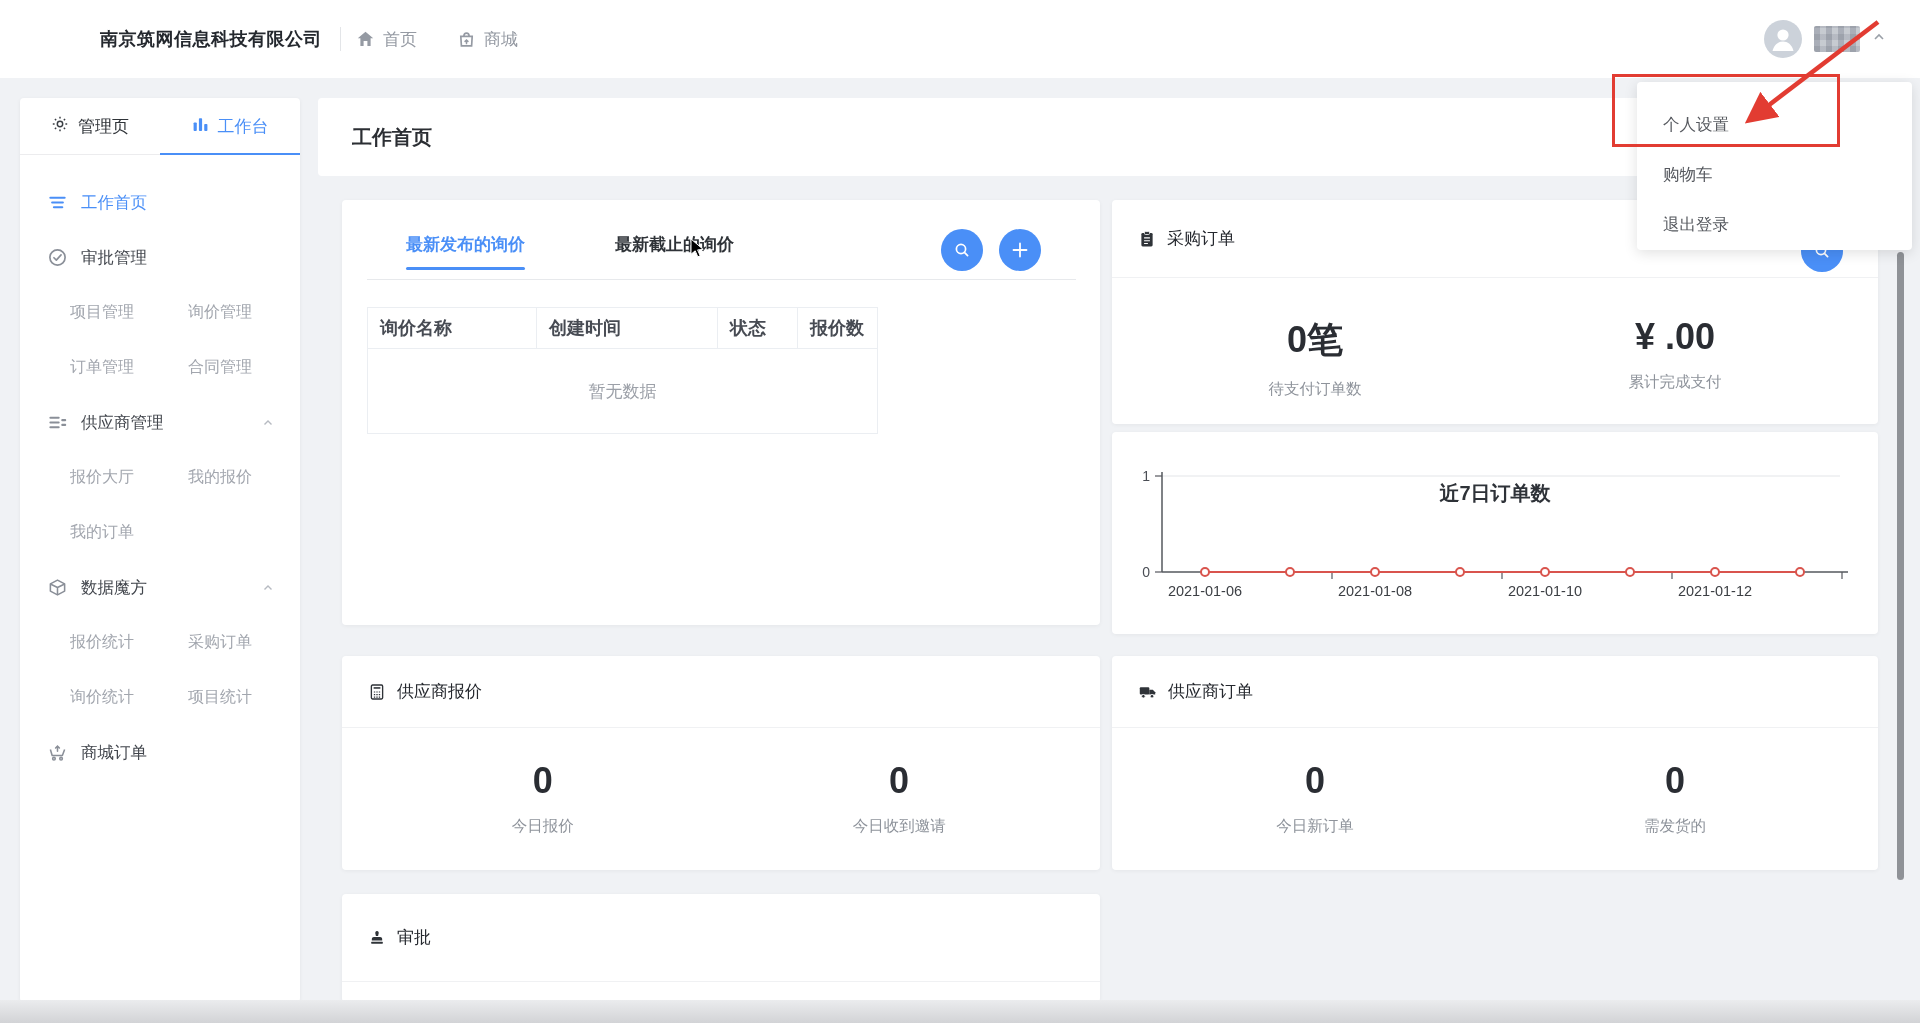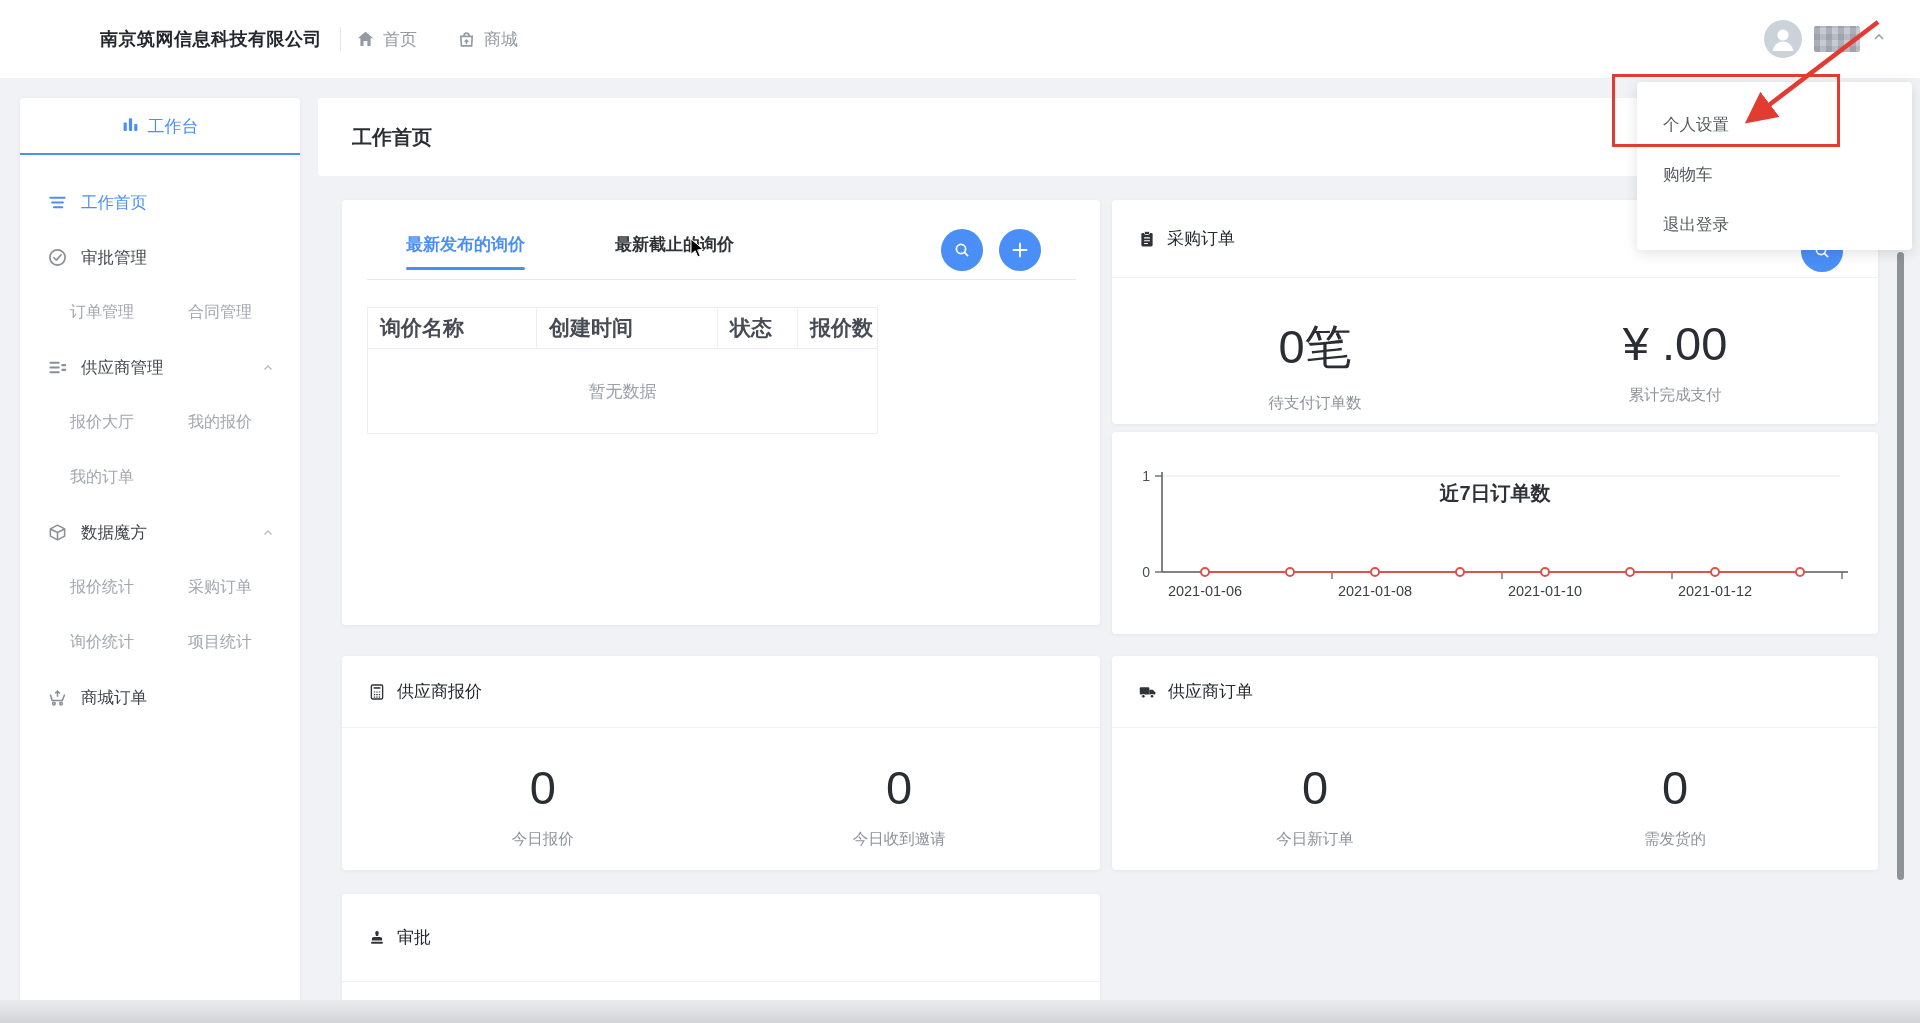--- a/index.html
+++ b/index.html
@@ -48,36 +48,36 @@
   
   .card { position:absolute; background:#fff; border-radius:4px; box-shadow:0 1px 4px rgba(0,0,0,.05); }
   .card-head { height:78px; display:flex; align-items:center; padding-left:26px; gap:11px;
                border-bottom:1px solid #f0f1f3; }
   .card-head.short { height:72px; }
   .card-title { font-size:17px; font-weight:500; color:#25282e; }
   .card-icon { display:flex; color:#2f3338; }
 
   .stats { display:flex; padding:0 3%; }
   .stat { flex:1; text-align:center; }
-  .stat-value { font-size:47px; font-weight:400; color:#2a2d33; }
+  .stat-value { font-size:36px; font-weight:700; color:#2a2d33; }
   .stat-label { font-size:15.5px; color:#8e939b; margin-top:14px; }
 
   
   .iq-card { left:342px; top:200px; width:758px; height:425px; }
   .iq-tabs { position:absolute; left:26px; top:33px; display:flex; gap:52px; }
   .iq-tab { font-size:17px; font-weight:700; color:#2f3338; cursor:pointer; position:relative; padding-bottom:14px;margin-left:38px; }
   .iq-tab.active { color:#4a8ff7; }
   .iq-tab.active::after { content:""; position:absolute; left:0; right:0; bottom:0; height:3px;
                           background:#4a8ff7; border-radius:2px; }
   .iq-underline { position:absolute; left:25px; top:79px; width:709px; height:1px; background:#e7e9ec; }
   .round-btn { position:absolute; width:42px; height:42px; border-radius:50%; background:#4a8ff7;
                display:flex; align-items:center; justify-content:center; cursor:pointer; }
   .tbl { position:absolute; left:25px; top:107px; width:511px; border:1px solid #ebeef2; }
   .tbl-head { display:flex; height:41px; border-bottom:1px solid #ebeef2; }
-  .hcell { display:flex; align-items:center; padding-left:12px; font-size:21px; font-weight:600;
+  .hcell { display:flex; align-items:center; padding-left:12px; font-size:18px; font-weight:600;
            color:#474b53; border-right:1px solid #ebeef2; }
   .hcell:last-child { border-right:none; }
   .tbl-empty { height:84px; display:flex; align-items:center; justify-content:center;
                font-size:17px; color:#9ca0a8; }
 
   .po-card { left:1112px; top:200px; width:766px; height:224px; }
   .po-card .stats { margin-top:38px; }
   .chart-card { left:1112px; top:432px; width:766px; height:202px; }
   .sq-card { left:342px; top:656px; width:758px; height:214px; }
   .so-card { left:1112px; top:656px; width:766px; height:214px; }
@@ -143,20 +143,29 @@
       <span>
         <svg width="14" height="14" viewBox="0 0 14 14" fill="none" stroke="#9aa0a8" stroke-width="1.6">
             <path d="M3 9l4-4 4 4"></path>
           </svg>
       </span>
     </div>
   </header>
 
   <aside class="sidebar">
     <div class="side-tabs">
+      <div class="side-tab">
+        <span>
+          <svg width="18" height="18" viewBox="0 0 16 16" fill="none" stroke="#3b3f45" stroke-width="1.3">
+            <circle cx="8" cy="8" r="2.4"></circle>
+            <path d="M8 1.6v1.6M8 12.8v1.6M1.6 8h1.6M12.8 8h1.6M3.5 3.5l1.1 1.1M11.4 11.4l1.1 1.1M12.5 3.5l-1.1 1.1M4.6 11.4l-1.1 1.1"></path>
+          </svg>
+        </span>
+        <span>管理页</span>
+      </div>
       <div class="side-tab active">
         <span>
           <svg width="17" height="17" viewBox="0 0 16 16">
             <rect x="1.5" y="6" width="3" height="8" rx="0.8" fill="#4a8ff7"></rect>
             <rect x="6.5" y="2" width="3" height="12" rx="0.8" fill="#4a8ff7"></rect>
             <rect x="11.5" y="7.5" width="3" height="6.5" rx="0.8" fill="#4a8ff7"></rect>
           </svg>
         </span>
         <span>工作台</span>
       </div>
@@ -175,20 +184,24 @@
       <div class="menu-item">
         <span class="mi-icon">
           <svg width="19" height="19" viewBox="0 0 16 16" fill="none" stroke="currentColor" stroke-width="1.4">
             <circle cx="8" cy="8" r="6.4"></circle>
               <path d="M5 8.2l2 2 4-4.4" stroke-linecap="round" stroke-linejoin="round"></path>
           </svg>
         </span>
         <span class="mi-label">审批管理</span>
       </div>
 
+      <div class="menu-subrow">
+        <span class="col1">项目管理</span>
+        <span>询价管理</span>
+      </div>
       <div class="menu-subrow">
         <span class="col1">订单管理</span>
         <span>合同管理</span>
       </div>
 
       <div class="menu-item">
         <span class="mi-icon">
           <svg width="19" height="19" viewBox="0 0 16 16" stroke="currentColor" stroke-width="1.7" stroke-linecap="round">
             <path d="M2 4h7M2 8h7M2 12h7M12 6h2.5M12 10h2.5"></path>
           </svg>

